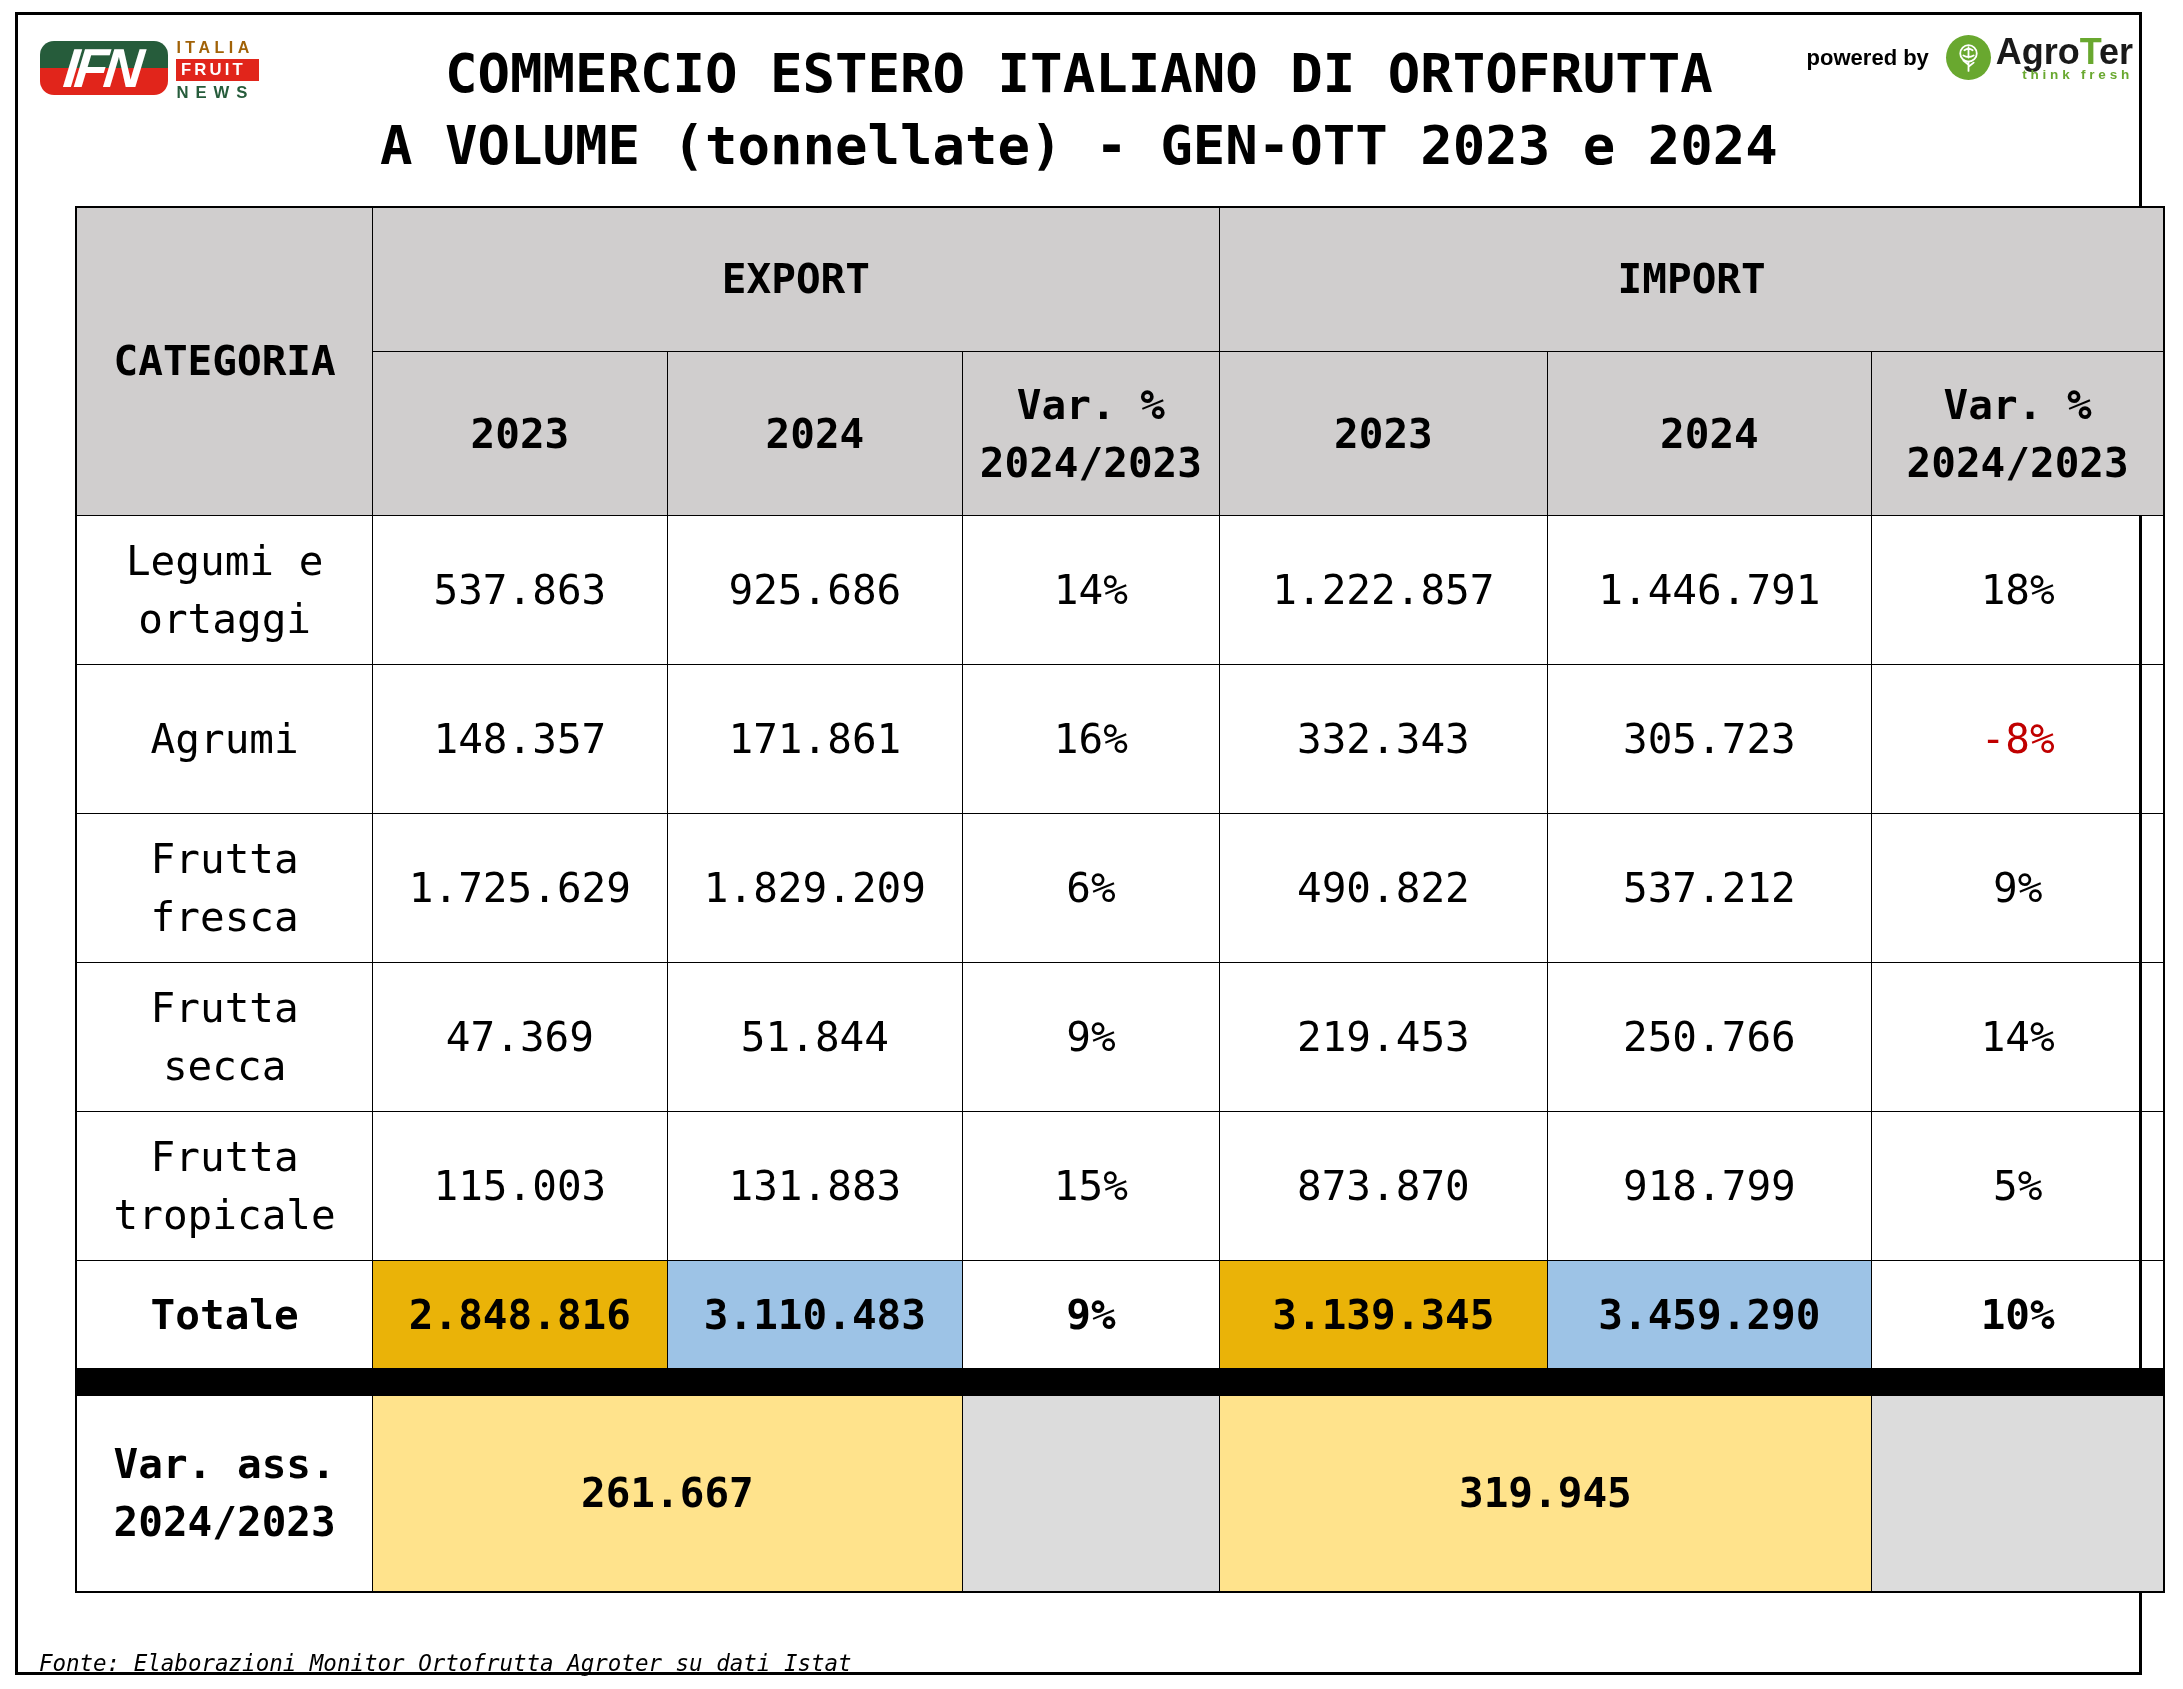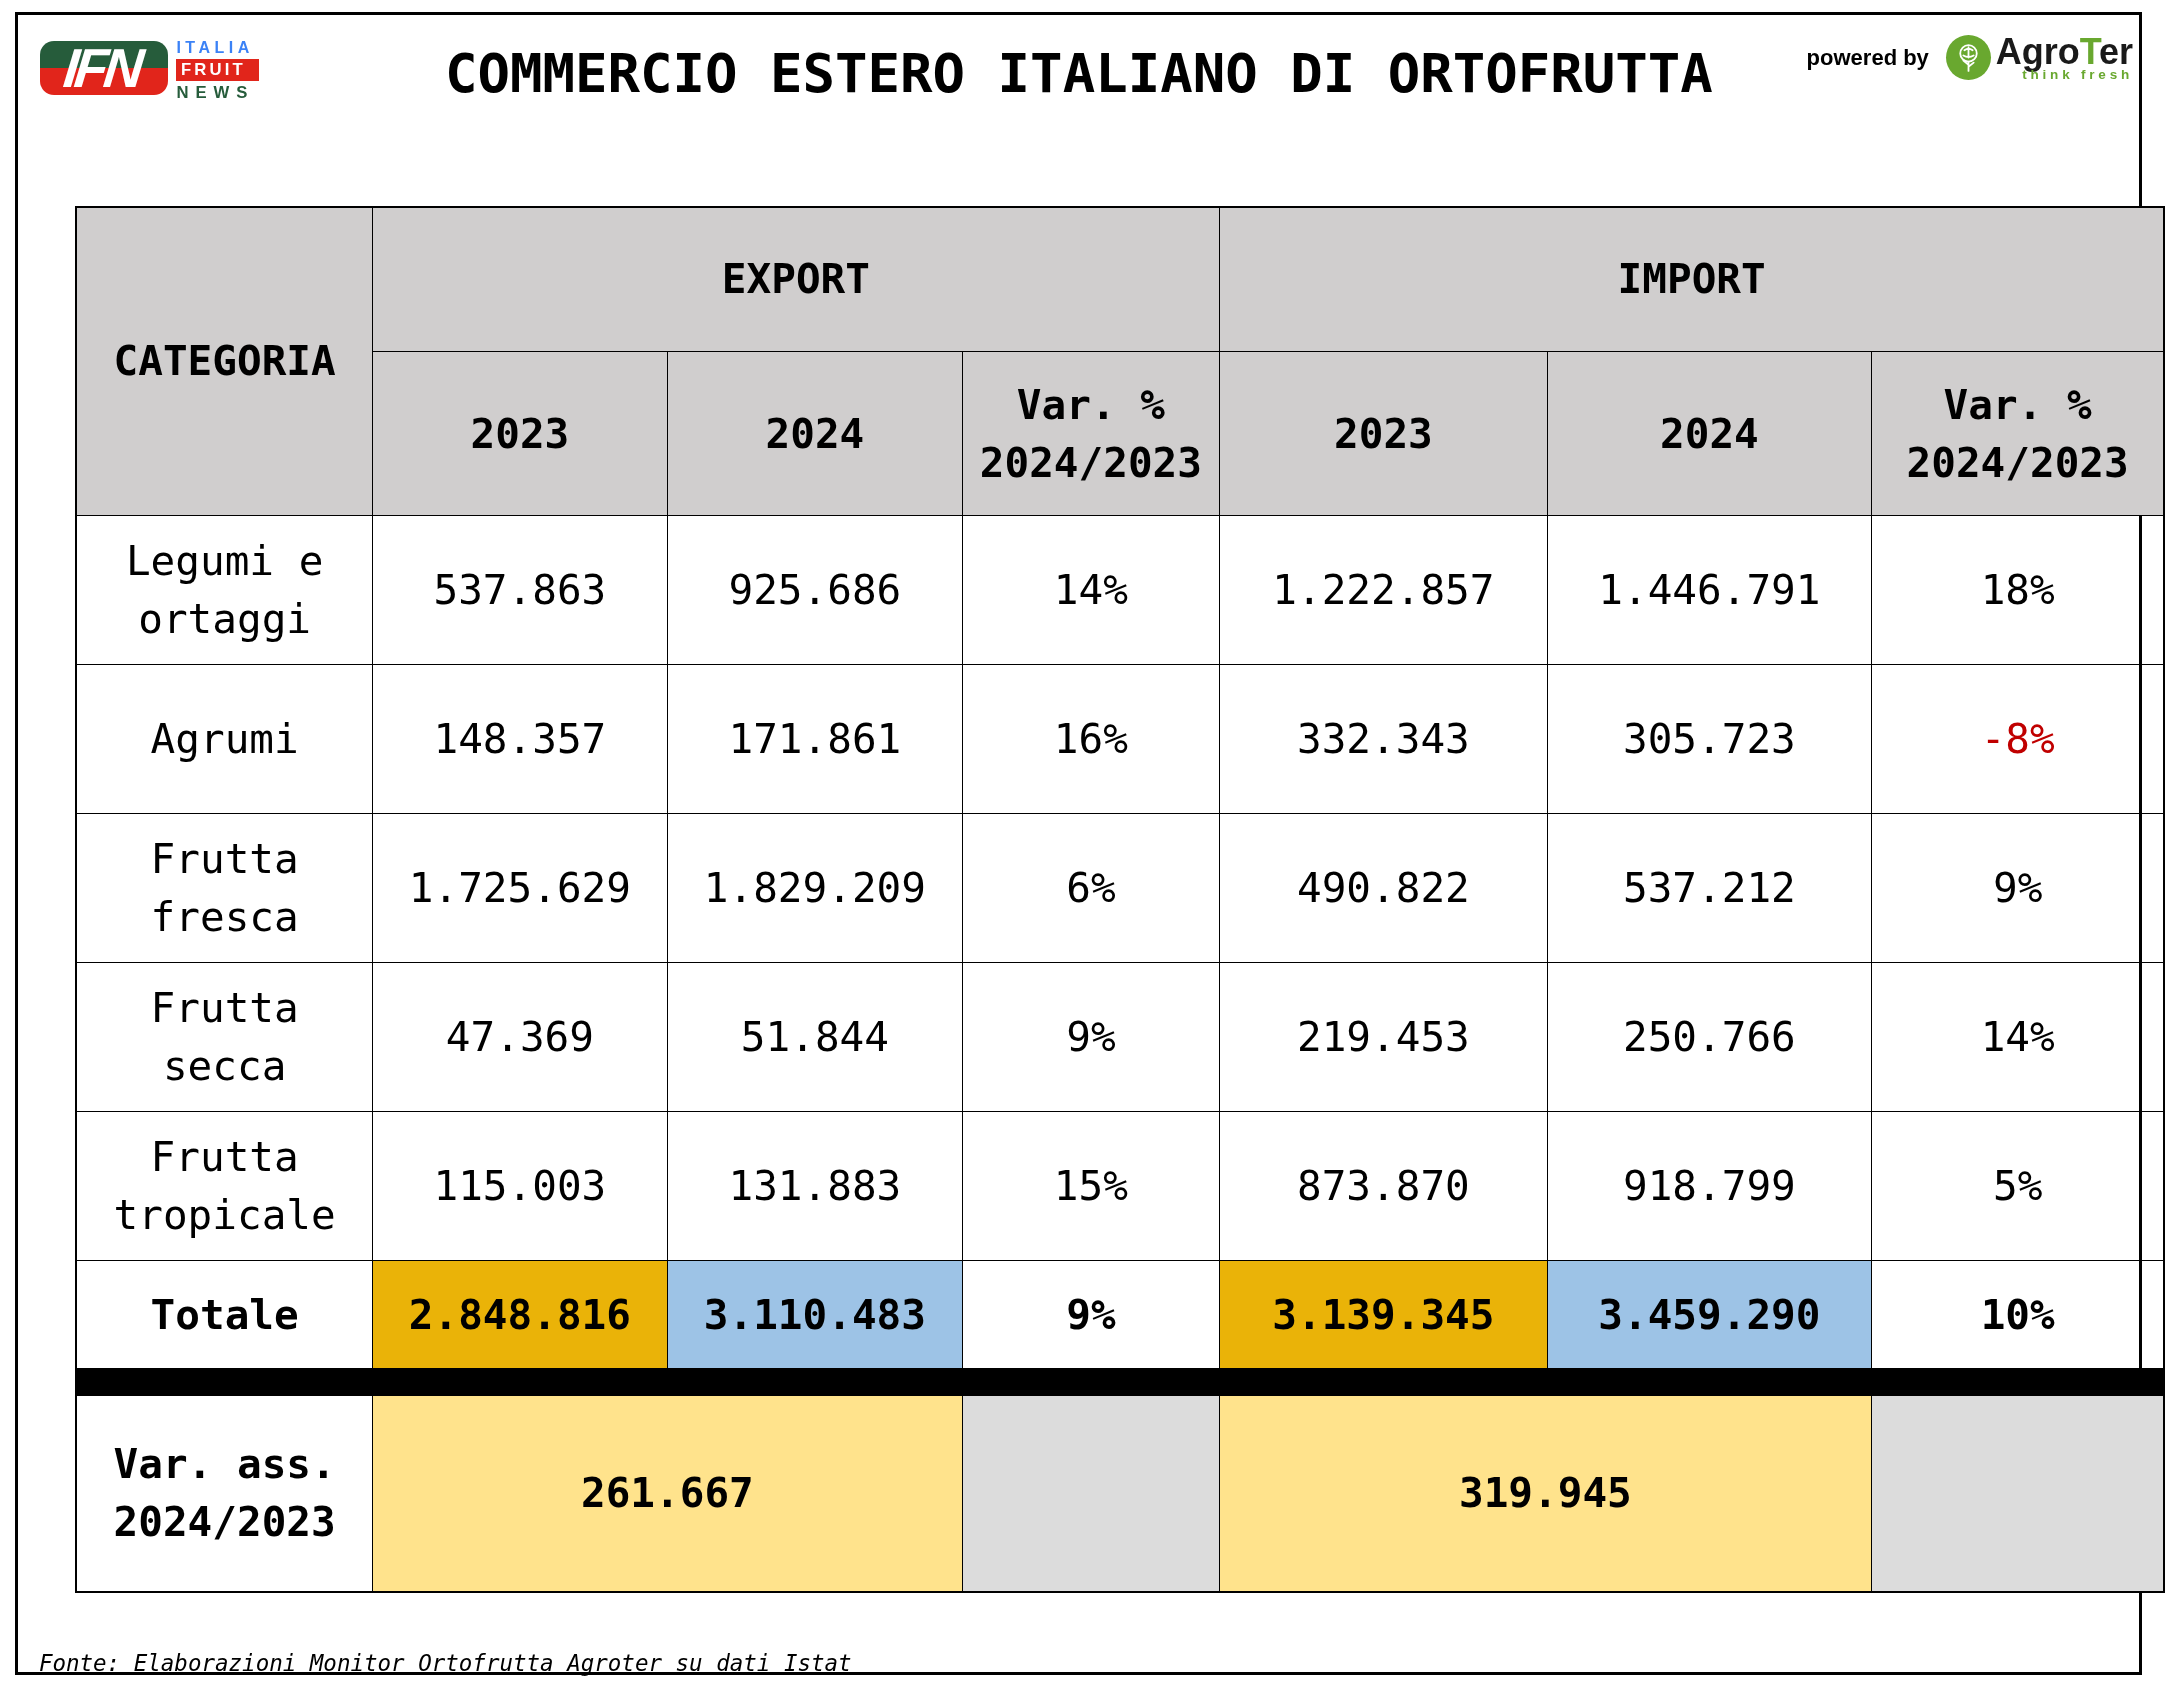--- a/index.html
+++ b/index.html
@@ -9,21 +9,21 @@
          border:3.2px solid #000;box-sizing:border-box;}
 
   
   .ifn-badge{position:absolute;left:22px;top:26px;width:128px;height:54px;border-radius:14px;
              background:linear-gradient(#265c3b 0 50%, #e1251b 50% 100%);
              display:flex;align-items:center;justify-content:center;overflow:hidden;}
   .ifn-badge span{font-family:"Liberation Sans",sans-serif;font-weight:900;font-style:italic;
                   font-size:55px;color:#fff;letter-spacing:-4.5px;transform:skewX(-6deg);padding-right:5.1px;}
   .ifn-words{position:absolute;left:158px;top:24.4px;width:83px;
              font-family:"Liberation Sans",sans-serif;font-weight:700;}
-  .ifn-italia{color:#3b82f6;font-size:16px;letter-spacing:4.5px;}
+  .ifn-italia{color:#a16207;font-size:16px;letter-spacing:4.5px;}
   .ifn-fruit{background:#e1251b;color:#fff;font-size:16.7px;letter-spacing:3.2px;
              padding:1.3px 0 1.3px 4.5px;margin:1.9px 0;}
   .ifn-news{color:#265c3b;font-size:16.7px;letter-spacing:7px;}
 
   .title{position:absolute;left:0;right:0;top:23px;text-align:center;
          font-weight:700;font-size:54px;line-height:72px;white-space:nowrap;}
 
   .powered{position:absolute;right:6.4px;top:19px;display:flex;align-items:center;gap:16.7px;}
   .powered-text{font-family:"Liberation Sans",sans-serif;font-weight:700;font-size:22px;}
   .agroter{display:flex;align-items:center;gap:5.1px;}
@@ -72,20 +72,21 @@
       <span>IFN</span>
     </div>
     <div class="ifn-words">
       <div class="ifn-italia">ITALIA</div>
       <div class="ifn-fruit">FRUIT</div>
       <div class="ifn-news">NEWS</div>
     </div>
 
     <div class="title">
       <div>COMMERCIO ESTERO ITALIANO DI ORTOFRUTTA</div>
+      <div>A VOLUME (tonnellate) - GEN-OTT 2023 e 2024</div>
     </div>
 
     <div class="powered">
       <span class="powered-text">powered by</span>
       <span class="agroter">
         <span class="agroter-circle">
           <svg width="33" height="33" viewBox="0 0 64 64" aria-hidden="true">
             <g fill="none" stroke="#ffffff" stroke-width="3.5" stroke-linecap="round">
               <circle cx="32" cy="24" r="16"></circle>
               <path d="M24 18 q8 -6 16 0 M22 28 q10 6 20 0 M32 12 v20"></path>

